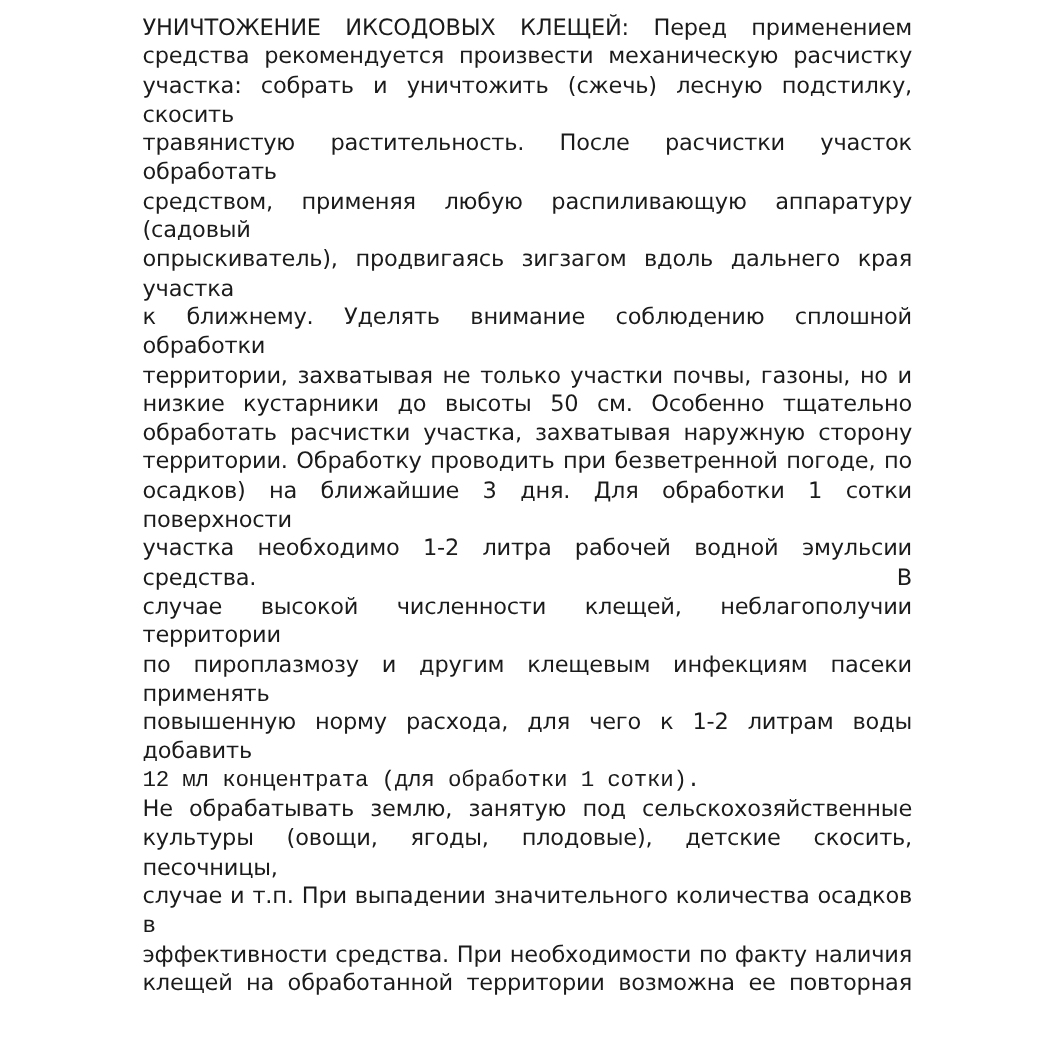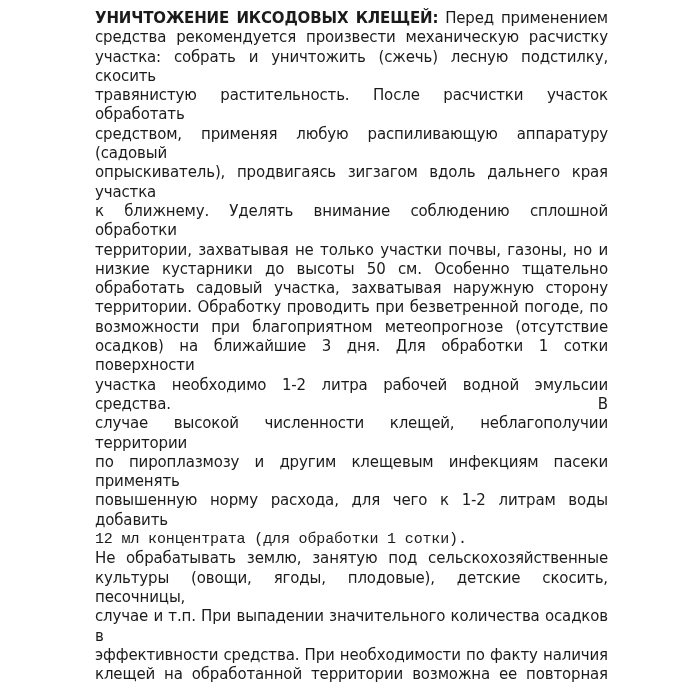--- a/index.html
+++ b/index.html
@@ -23,41 +23,40 @@
   }
   .line {
     text-align: justify;
     text-align-last: justify;
   }
   .line.last {
     text-align-last: left;
     font-family: Liberation Mono, monospace;
   }
   .b {
-    font-weight: bold;
+    font-weight: normal;
   }
 </style>
 </head>
 <body>
 
 <div class="page">
   <div class="para">
     <div class="line"><span class="b">УНИЧТОЖЕНИЕ ИКСОДОВЫХ КЛЕЩЕЙ:</span> <span>Перед применением</span></div>
     <div>
         <div class="line">средства рекомендуется произвести механическую расчистку</div>
         <div class="line">участка: собрать и уничтожить (сжечь) лесную подстилку, скосить</div>
         <div class="line">травянистую растительность. После расчистки участок обработать</div>
         <div class="line">средством, применяя любую распиливающую аппаратуру (садовый</div>
         <div class="line">опрыскиватель), продвигаясь зигзагом вдоль дальнего края участка</div>
         <div class="line">к ближнему. Уделять внимание соблюдению сплошной обработки</div>
         <div class="line">территории, захватывая не только участки почвы, газоны, но и</div>
         <div class="line">низкие кустарники до высоты 50 см. Особенно тщательно</div>
-        <div class="line">обработать садовый участка, захватывая наружную сторону</div>
+        <div class="line">обработать расчистки участка, захватывая наружную сторону</div>
         <div class="line">территории. Обработку проводить при безветренной погоде, по</div>
-        <div class="line">возможности при благоприятном метеопрогнозе (отсутствие</div>
         <div class="line">осадков) на ближайшие 3 дня. Для обработки 1 сотки поверхности</div>
         <div class="line">участка необходимо 1-2 литра рабочей водной эмульсии средства. В</div>
         <div class="line">случае высокой численности клещей, неблагополучии территории</div>
         <div class="line">по пироплазмозу и другим клещевым инфекциям пасеки применять</div>
         <div class="line">повышенную норму расхода, для чего к 1-2 литрам воды добавить</div>
         <div class="line last">12 мл концентрата (для обработки 1 сотки).</div>
       </div>
   </div>
   <div class="para">
     <div>

